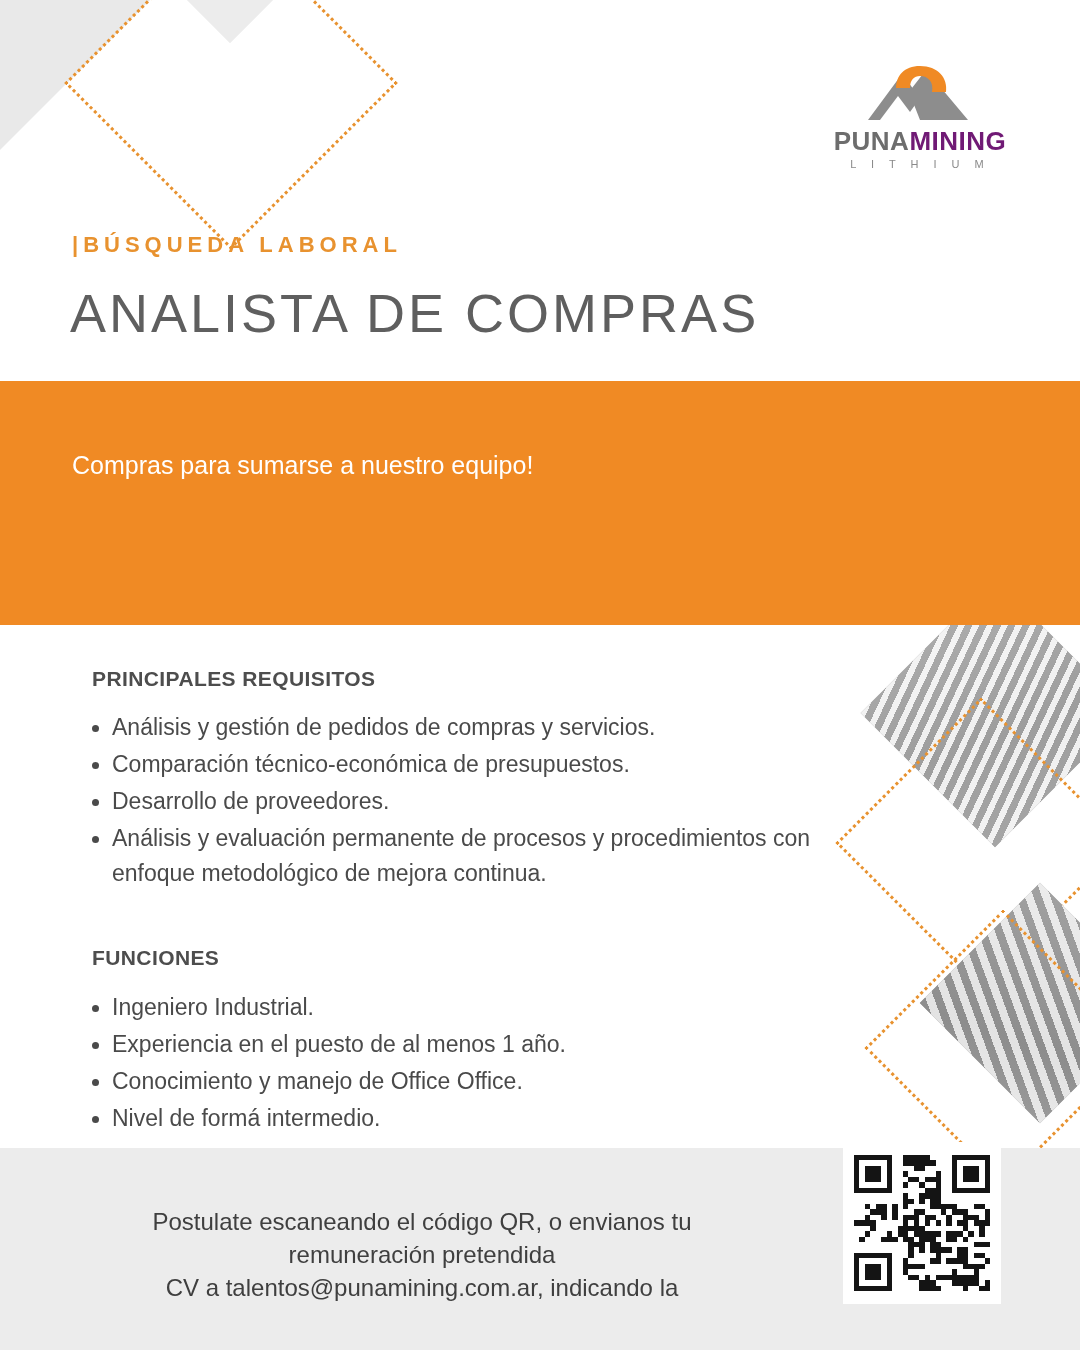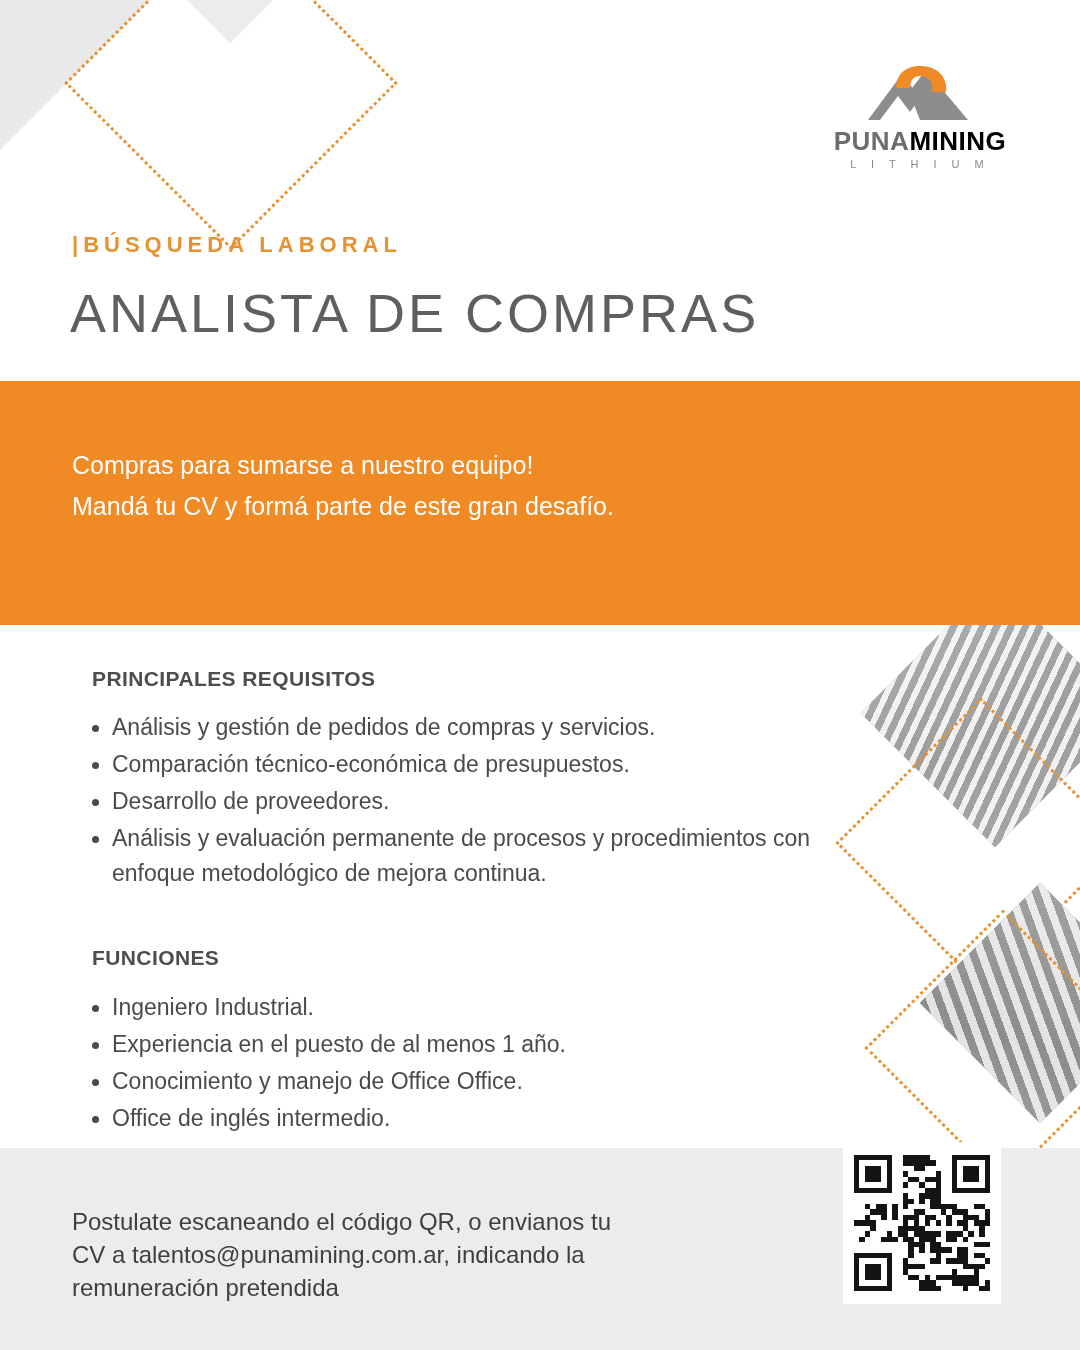--- a/index.html
+++ b/index.html
@@ -84,21 +84,21 @@
   }
   .logo-mark svg { display: block; }
   .logo-name {
     font-size: 26px;
     letter-spacing: 0.5px;
     font-weight: 700;
     color: #6d6d6d;
     line-height: 1;
   }
   .logo-name .puna { color: #6d6d6d; }
-  .logo-name .mining { color: #000000; }
+  .logo-name .mining { color: #701a75; }
   .logo-sub {
     font-size: 11px;
     letter-spacing: 6px;
     color: #8a8a8a;
     margin-top: 4px;
   }
 
   
   .kicker {
     position: absolute;
@@ -188,20 +188,21 @@
     background: #ececec;
   }
   .footer-text {
     position: absolute;
     left: 72px;
     top: 1205px;
     width: 700px;
     font-size: 24px;
     line-height: 33px;
     color: #3f3f3f;
+    text-align: center;
   }
 
   
   .qr-box {
     position: absolute;
     left: 843px;
     top: 1142px;
     width: 158px;
     height: 162px;
     background: #ffffff;
@@ -251,45 +252,44 @@
     </div>
     <div class="logo-sub">L I T H I U M</div>
   </div>
 
   <div class="kicker">|BÚSQUEDA LABORAL</div>
   <div class="title">ANALISTA DE COMPRAS</div>
 
   <div class="banner">
     <div class="banner-text">
       <div>Compras para sumarse a nuestro equipo!</div>
-      <div>Mandá tu CV y formá parte de este gran desafío.</div>
     </div>
   </div>
 
   <div class="section-heading" id="h-funciones">PRINCIPALES REQUISITOS</div>
   <ul class="bullets" id="list-funciones">
     <li>Análisis y gestión de pedidos de compras y servicios.</li>
     <li>Comparación técnico-económica de presupuestos.</li>
     <li>Desarrollo de proveedores.</li>
     <li>Análisis y evaluación permanente de procesos y procedimientos con enfoque metodológico de mejora continua.</li>
   </ul>
 
   <div class="section-heading" id="h-requisitos">FUNCIONES</div>
   <ul class="bullets" id="list-requisitos">
     <li>Ingeniero Industrial.</li>
     <li>Experiencia en el puesto de al menos 1 año.</li>
     <li>Conocimiento y manejo de Office Office.</li>
-    <li>Office de inglés intermedio.</li>
+    <li>Nivel de formá intermedio.</li>
   </ul>
 
   <div class="footer"></div>
   <div class="footer-text">
     <div>Postulate escaneando el código QR, o envianos tu</div>
+    <div>remuneración pretendida</div>
     <div>CV a talentos@punamining.com.ar, indicando la</div>
-    <div>remuneración pretendida</div>
   </div>
 
   <div class="qr-box">
     <div class="qr" id="qr">
         <i style="grid-column:1;grid-row:1"></i>
         <i style="grid-column:2;grid-row:1"></i>
         <i style="grid-column:3;grid-row:1"></i>
         <i style="grid-column:4;grid-row:1"></i>
         <i style="grid-column:5;grid-row:1"></i>
         <i style="grid-column:6;grid-row:1"></i>

